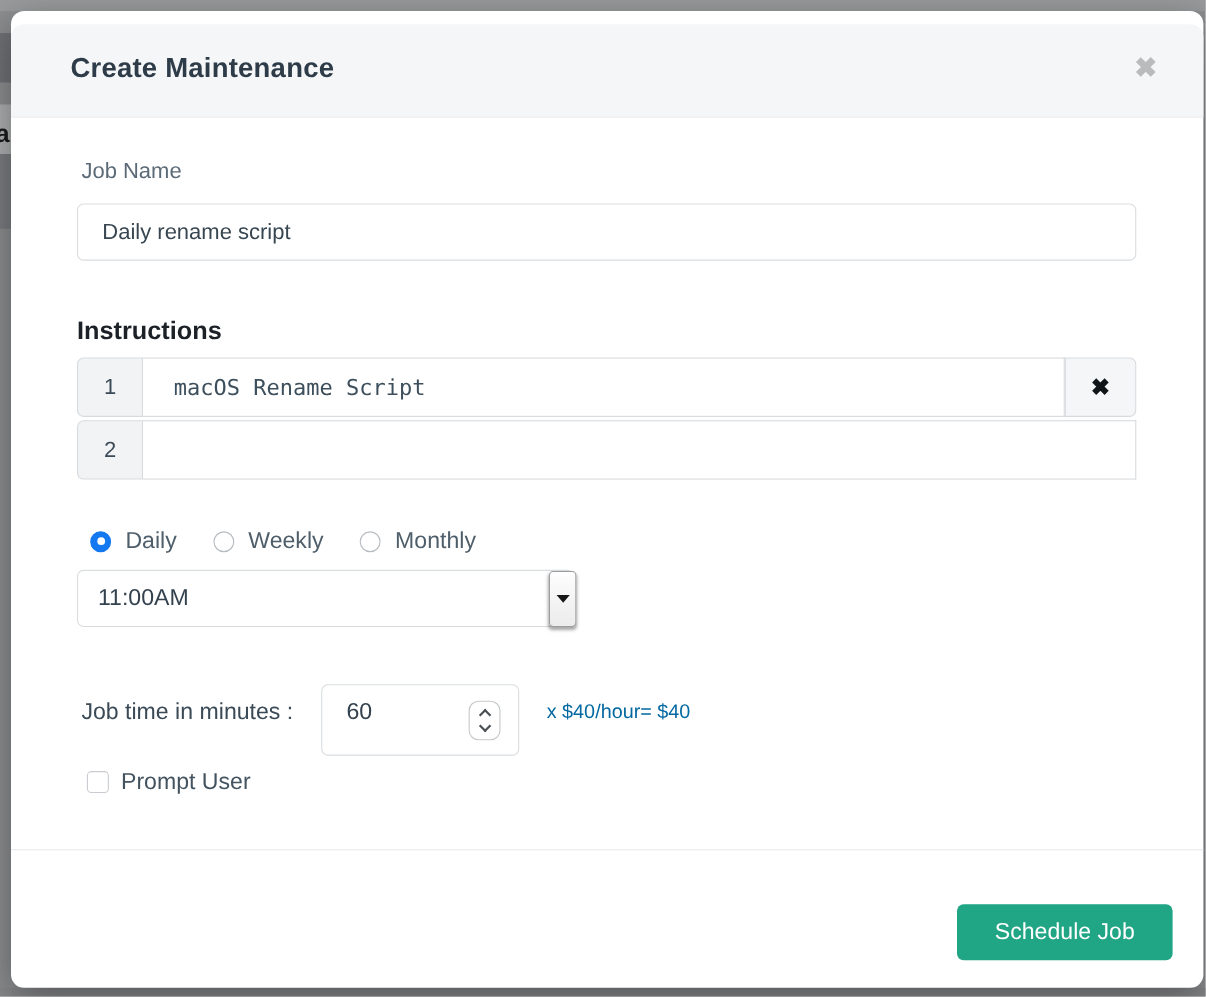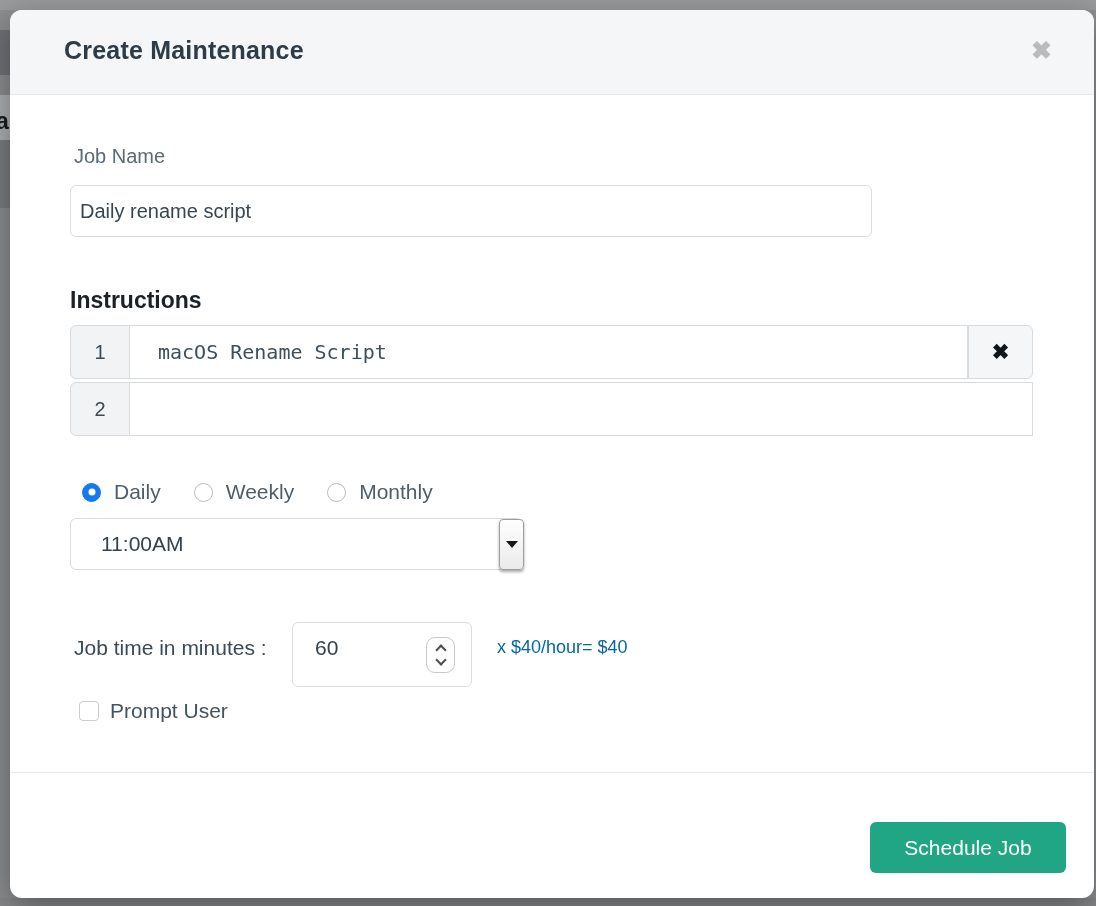--- a/index.html
+++ b/index.html
@@ -23,41 +23,41 @@
     font-size:23px; font-weight:700; color:#1a1b1d;
   }
 
   
   .modal {
     position:absolute; left:10px; top:10px; width:1084px; height:888px;
     background:#ffffff; border-radius:12px;
     box-shadow: 0 10px 35px rgba(0,0,0,0.38);
   }
   .modal-header {
-    position:absolute; left:0; top:0; right:0; height:85px;
+    position:absolute; left:0; top:12px; right:0; height:85px;
     background:#f5f6f7; border-bottom:1px solid #e6e7e9;
     border-radius:12px 12px 0 0;
   }
   .modal-title {
     position:absolute; left:54px; top:26px;
     font-size:25px; font-weight:700; color:#2d3c48; letter-spacing:0.2px;
   }
   .close-btn {
     position:absolute; right:42px; top:24px;
     font-size:25px; font-weight:700; color:#b9bbbd; cursor:pointer;
     line-height:1.3;
   }
 
   
   .job-label { position:absolute; left:64px; top:135px; font-size:20px; color:#5b6a76; }
   .job-input {
-    position:absolute; left:60px; top:175px; width:802px; height:52px;
+    position:absolute; left:60px; top:175px; width:963px; height:52px;
     border:1px solid #d9dde0; border-radius:6px; outline:none;
     font-family:"Liberation Sans",sans-serif;
-    font-size:20px; color:#374650; padding-left:9px; background:#fff;
+    font-size:20px; color:#374650; padding-left:22px; background:#fff;
   }
 
   
   .instructions-h { position:absolute; left:60px; top:277px; font-size:23px; font-weight:700; color:#1b2126; }
   .irow { position:absolute; left:60px; width:963px; height:54px; display:flex; }
   .irow-1 { top:315px; }
   .irow-2 { top:372px; }
   .seq-cell {
     width:60px; flex:0 0 60px; background:#f2f3f5;
     border:1px solid #d8dbde; border-radius:6px 0 0 6px;
@@ -92,21 +92,21 @@
   .radio.checked { background:#1478f0; border-color:#1478f0; }
   .radio.checked::after {
     content:''; position:absolute; width:7px; height:7px; border-radius:50%;
     background:#fff; left:50%; top:50%; transform:translate(-50%,-50%);
   }
 
   
   .time-select {
     position:absolute; left:60px; top:508px; width:452px; height:52px;
     border:1px solid #d9dde0; border-radius:6px; background:#fff;
-    display:flex; align-items:center; padding-left:30px;
+    display:flex; align-items:center; padding-left:18px;
     font-size:21px; color:#33424e; cursor:pointer;
   }
   .select-btn {
     position:absolute; right:-3px; top:0px; width:25px; height:51px;
     background:linear-gradient(#fefefe, #ebebeb);
     border:1px solid #9b9da0; border-radius:4px;
     box-shadow:0 2px 3px rgba(0,0,0,0.35);
     display:flex; align-items:center; justify-content:center;
   }
   .tri-down {

